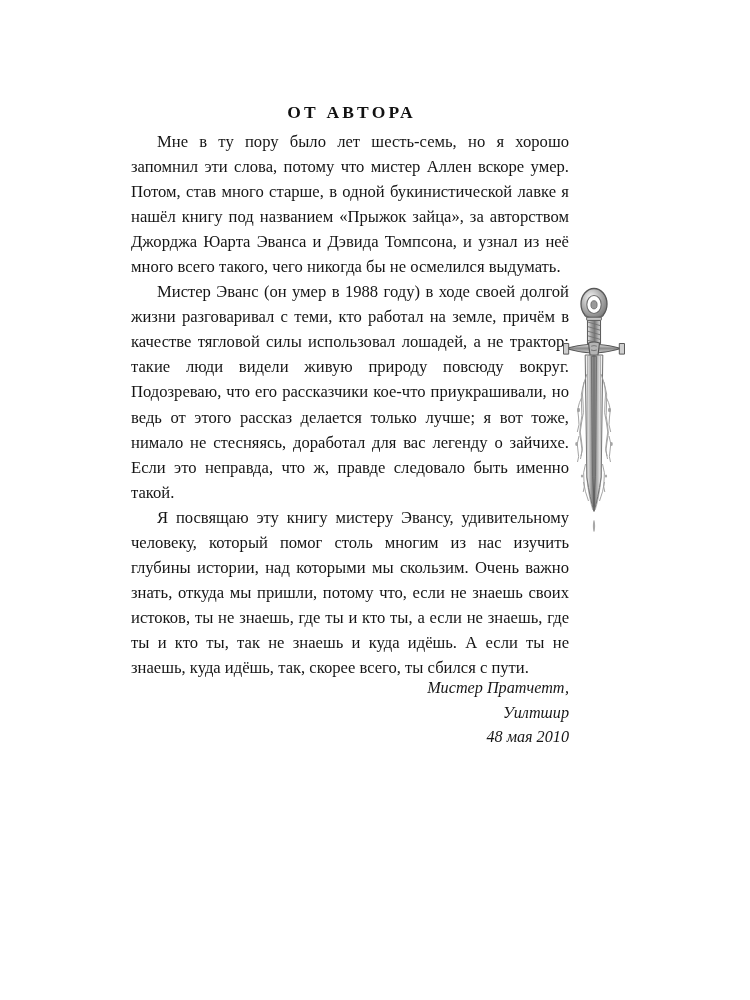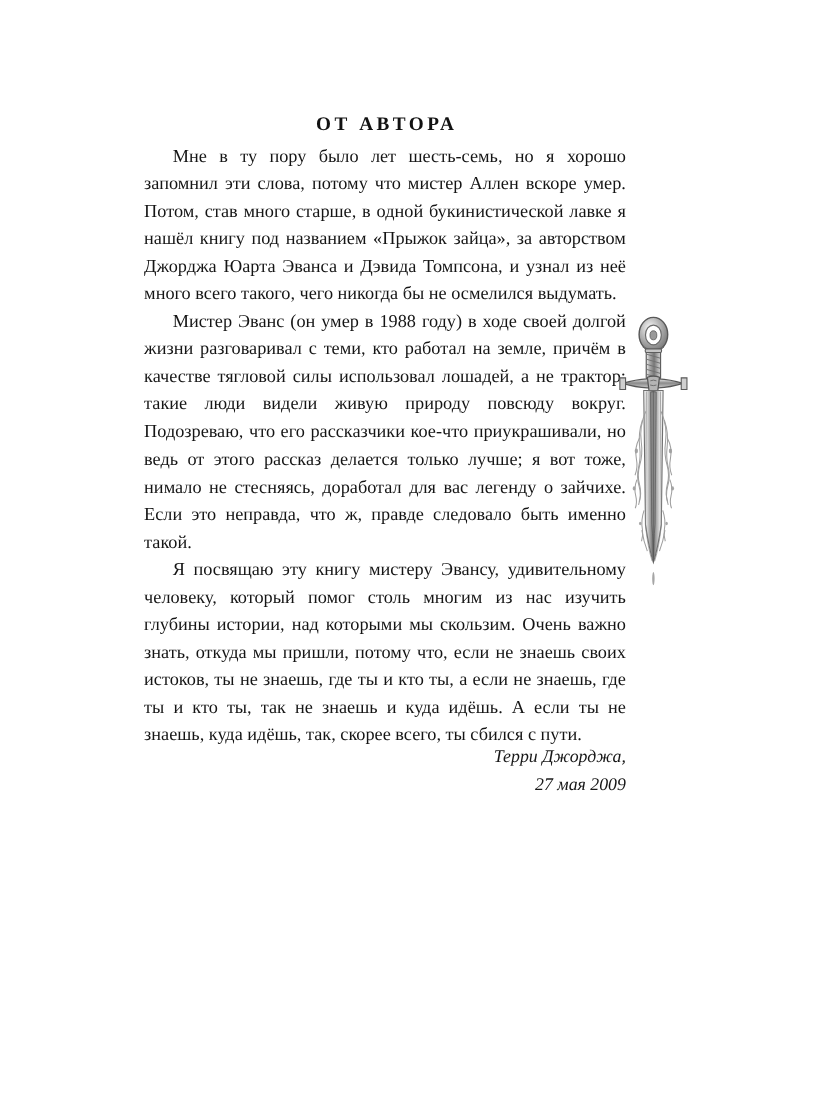--- a/index.html
+++ b/index.html
@@ -96,22 +96,23 @@
 
   <h1 class="heading">ОТ АВТОРА</h1>
 
   <div class="textblock">
     <p>Мне в ту пору было лет шесть-семь, но я хорошо запомнил эти слова, потому что мистер Аллен вскоре умер. Потом, став много старше, в одной букинистической лавке я нашёл книгу под названием «Прыжок зайца», за авторством Джорджа Юарта Эванса и Дэвида Томпсона, и узнал из неё много всего такого, чего никогда бы не осмелился выдумать.</p>
     <p>Мистер Эванс (он умер в 1988 году) в ходе своей долгой жизни разговаривал с теми, кто работал на земле, причём в качестве тягловой силы использовал лошадей, а не трактор; такие люди видели живую природу повсюду вокруг. Подозреваю, что его рассказчики кое-что приукрашивали, но ведь от этого рассказ делается только лучше; я вот тоже, нимало не стесняясь, доработал для вас легенду о зайчихе. Если это неправда, что ж, правде следовало быть именно такой.</p>
     <p>Я посвящаю эту книгу мистеру Эвансу, удивительному человеку, который помог столь многим из нас изучить глубины истории, над которыми мы скользим. Очень важно знать, откуда мы пришли, потому что, если не знаешь своих истоков, ты не знаешь, где ты и кто ты, а если не знаешь, где ты и кто ты, так не знаешь и куда идёшь. А если ты не знаешь, куда идёшь, так, скорее всего, ты сбился с пути.</p>
   </div>
 
   <div class="signature">
-    <div>Терри Джорджа,</div>
-    <div>27 мая 2009</div>
+    <div>Мистер Пратчетт,</div>
+    <div>Уилтшир</div>
+    <div>48 мая 2010</div>
   </div>
 
   <div class="sword-figure">
     <svg viewBox="0 0 92 256" xmlns="http://www.w3.org/2000/svg" aria-hidden="true">
       <defs>
         <linearGradient id="bladeGrad" x1="0" y1="0" x2="1" y2="0">
           <stop offset="0%" stop-color="#ffffff"></stop>
           <stop offset="18%" stop-color="#d8d8d8"></stop>
           <stop offset="38%" stop-color="#8f8f8f"></stop>
           <stop offset="50%" stop-color="#6a6a6a"></stop>

